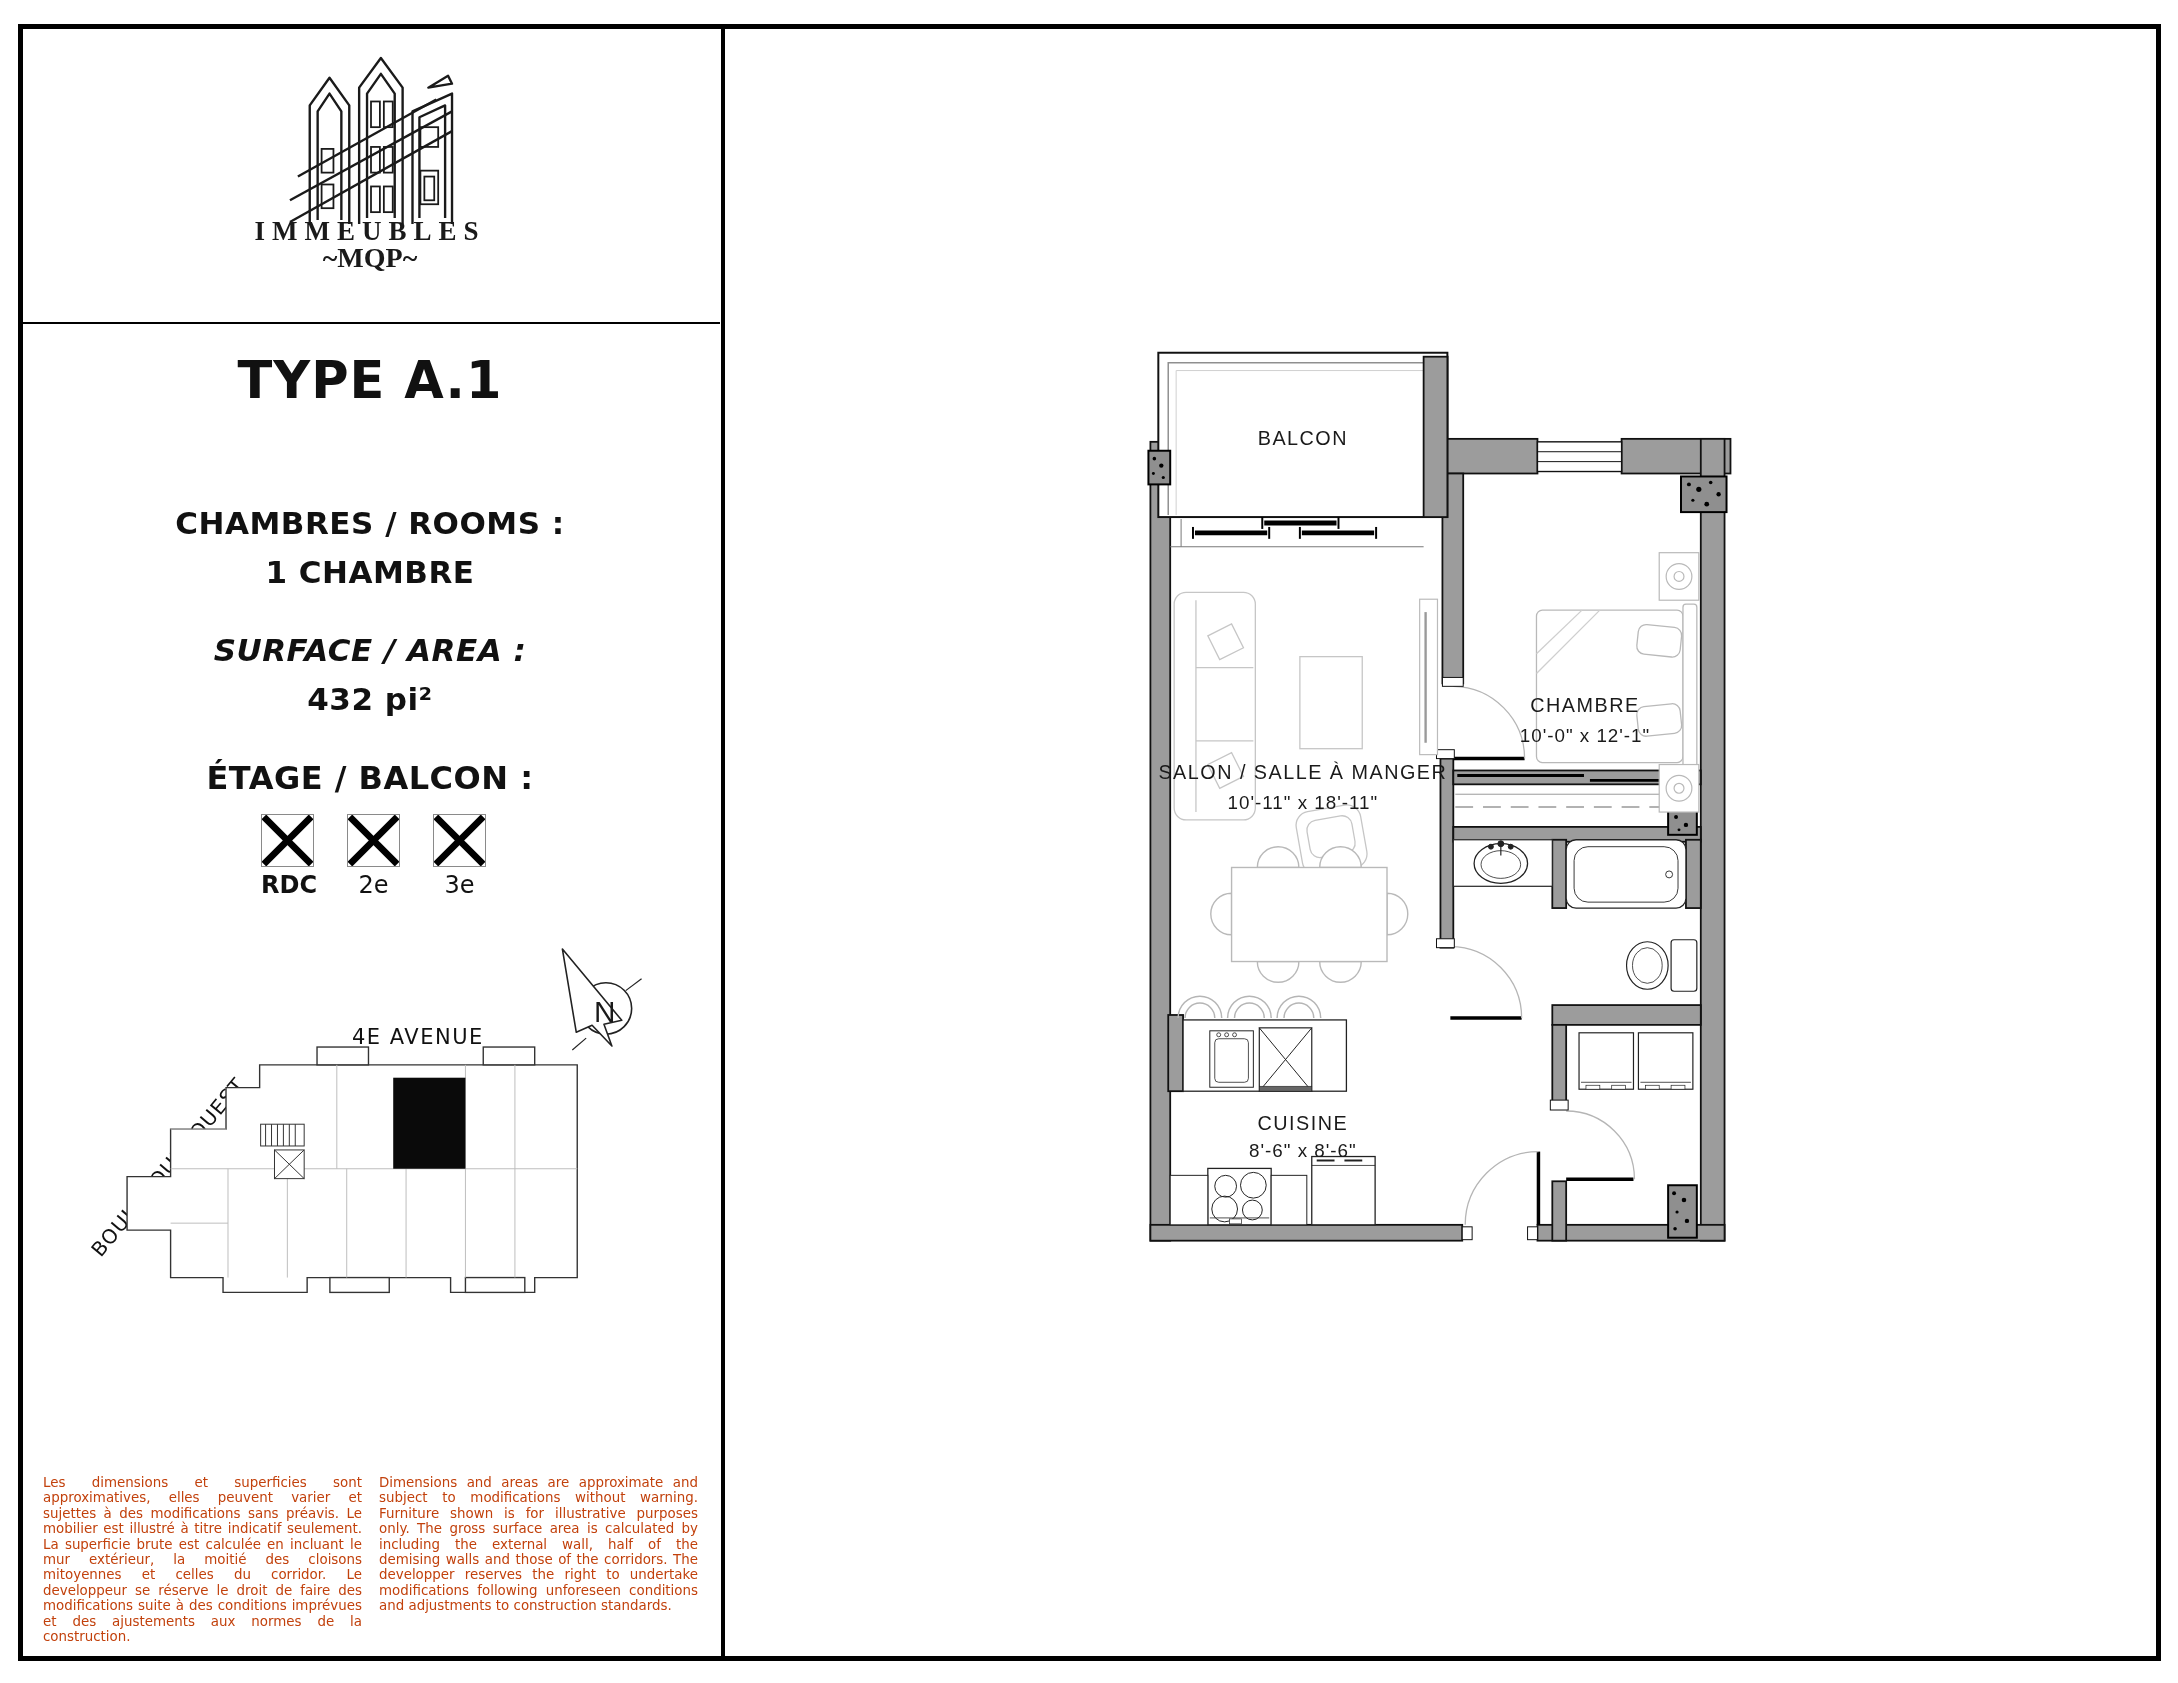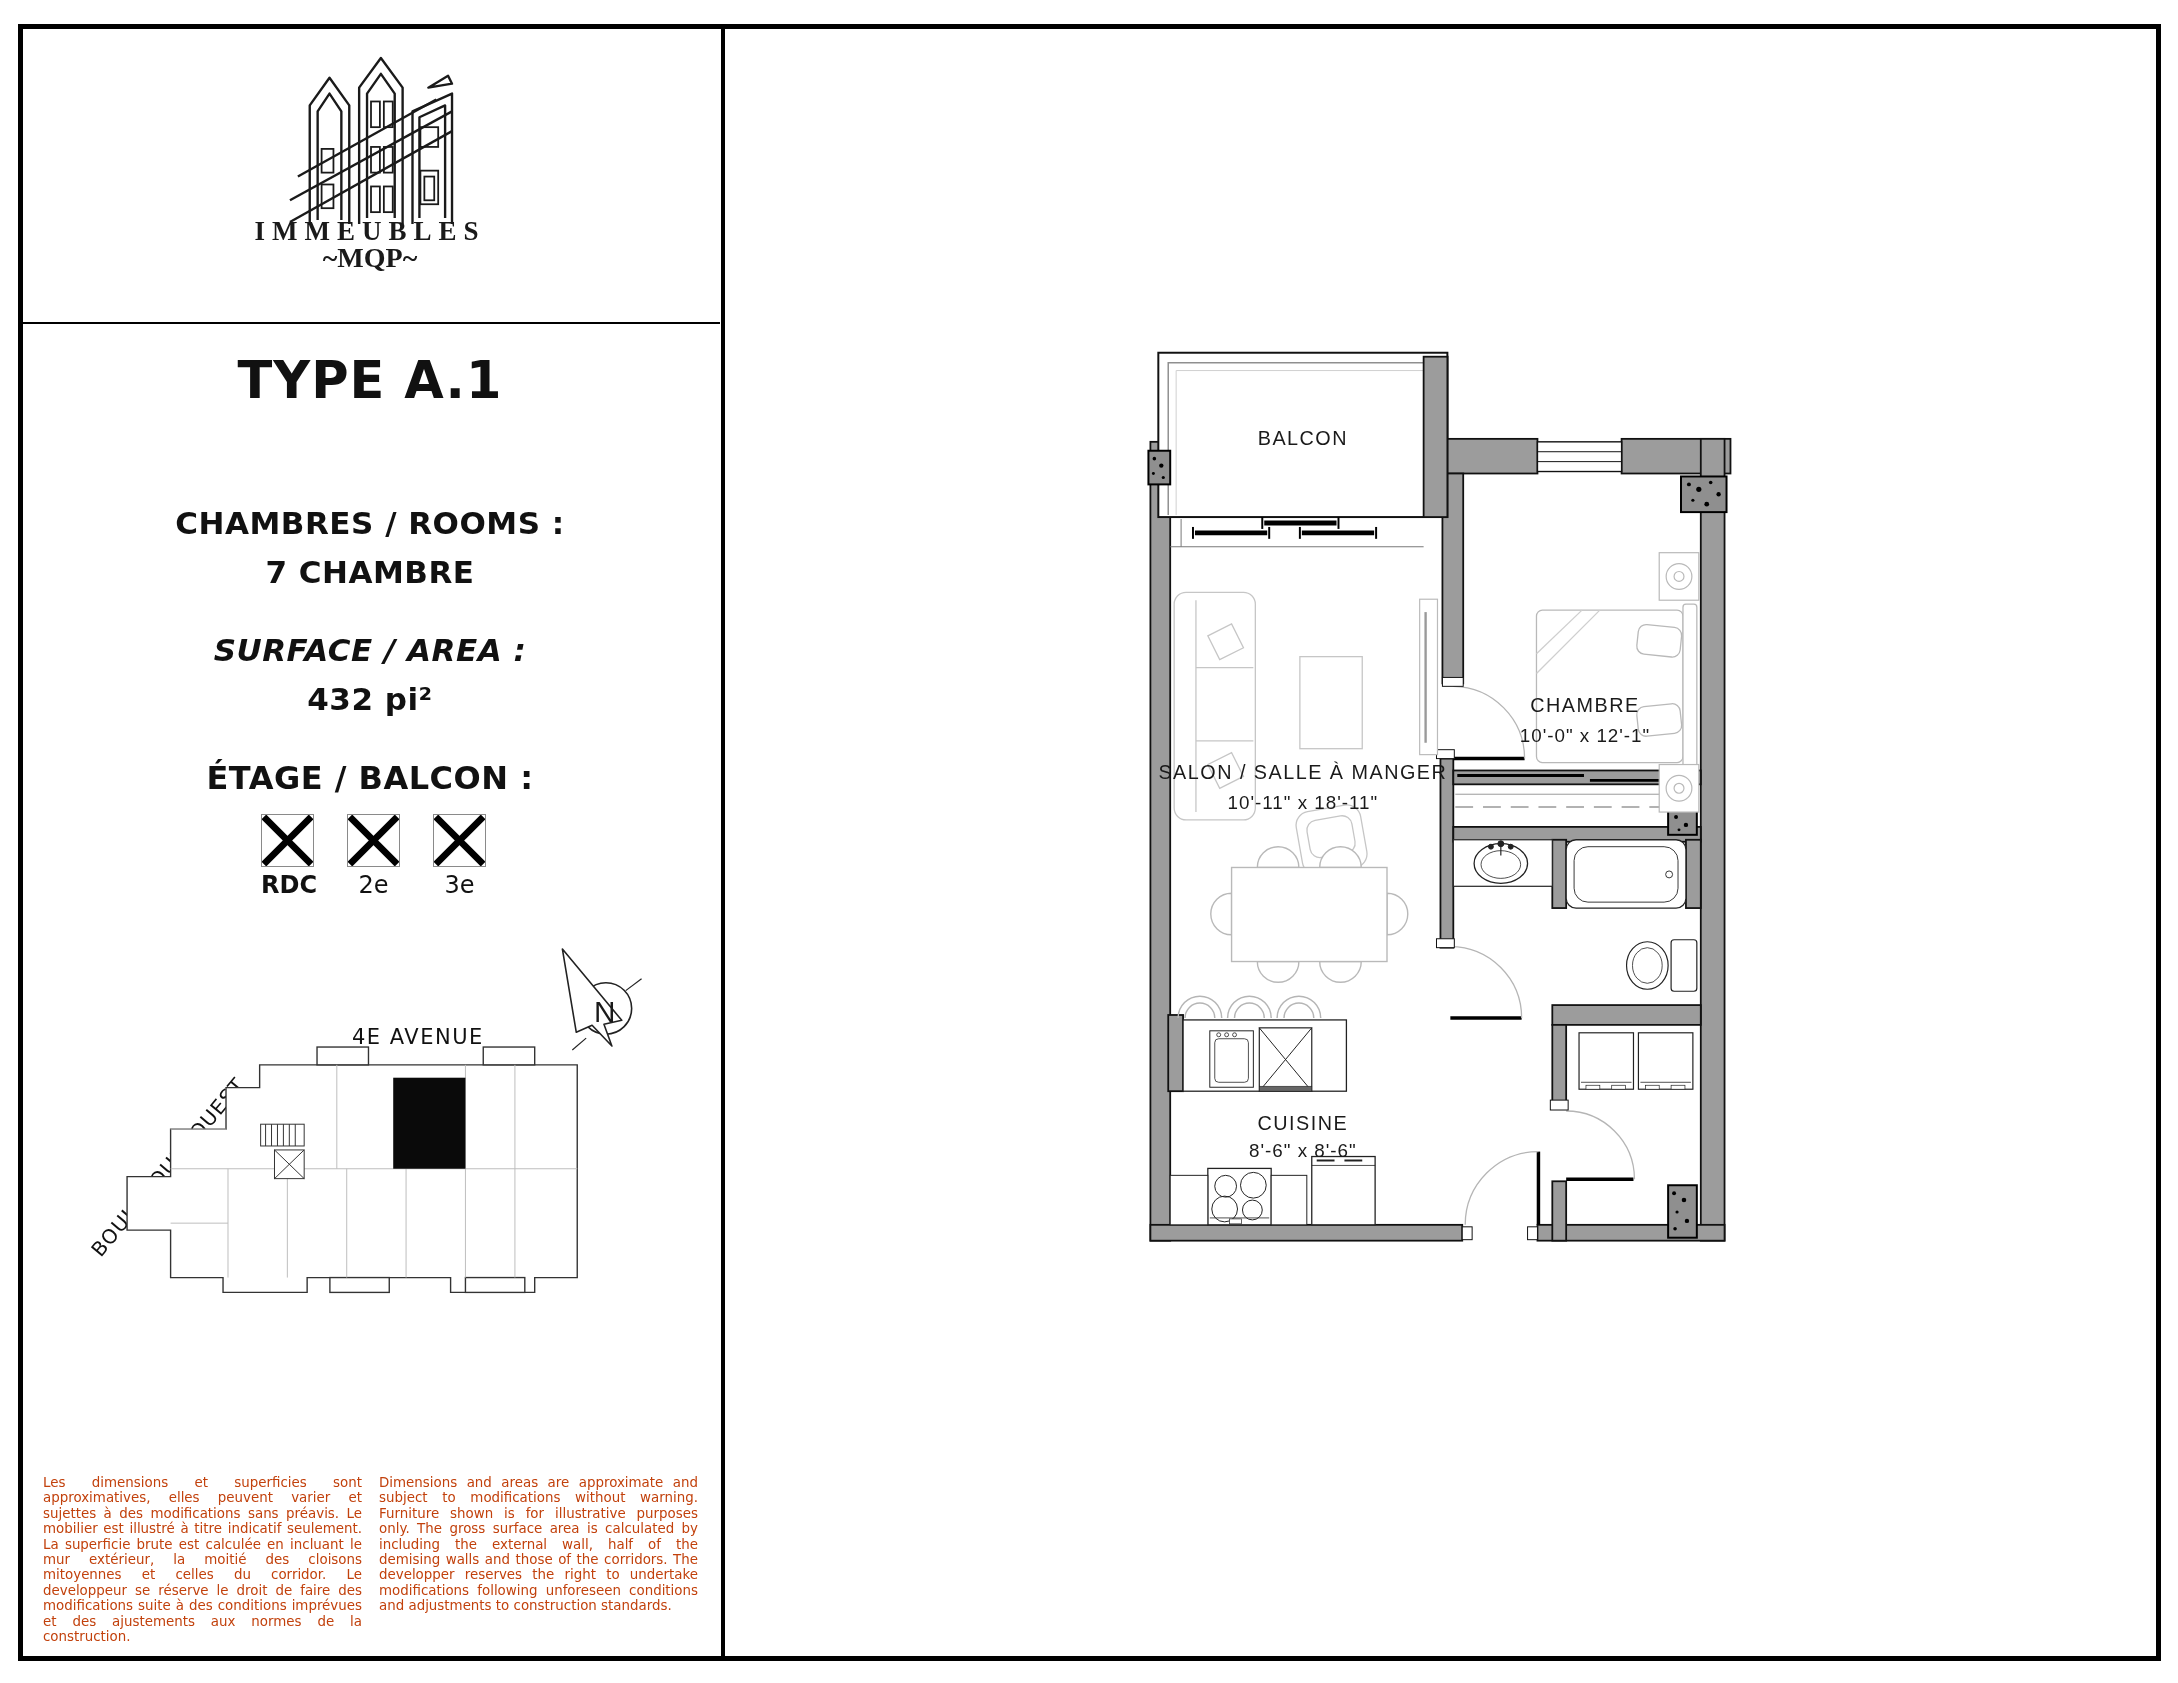--- a/index.html
+++ b/index.html
@@ -73,21 +73,21 @@
       </g>
     </svg>
     <div class="centered brand-name">IMMEUBLES</div>
     <div class="centered brand-mono">~MQP~</div>
 
     <div class="divider-h"></div>
 
     <div class="centered spec-title">TYPE A.1</div>
 
     <div class="centered spec-line rooms-label">CHAMBRES / ROOMS :</div>
-    <div class="centered spec-line rooms-value">7 CHAMBRE</div>
+    <div class="centered spec-line rooms-value">1 CHAMBRE</div>
 
     <div class="centered spec-line area-label">SURFACE / AREA :</div>
     <div class="centered spec-line area-value">432 pi²</div>
 
     <div class="centered spec-line floor-label">ÉTAGE / BALCON :</div>
 
     <div class="floor-box" style="left:243px;">
       <svg viewBox="0 0 54 54">
           <g stroke="#000" stroke-width="7">
             <line x1="2" y1="2" x2="52" y2="52"></line>

